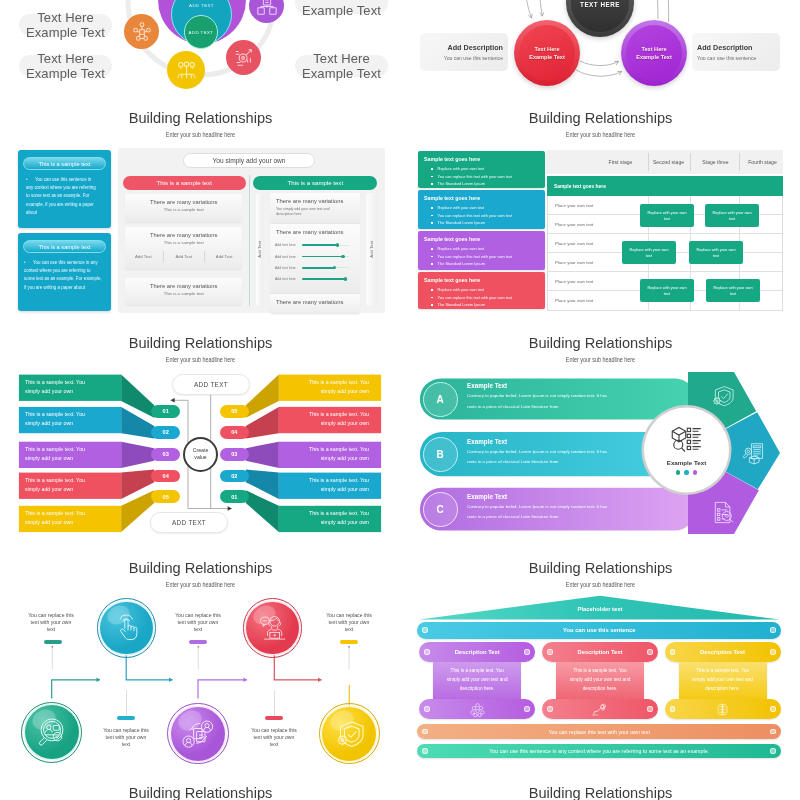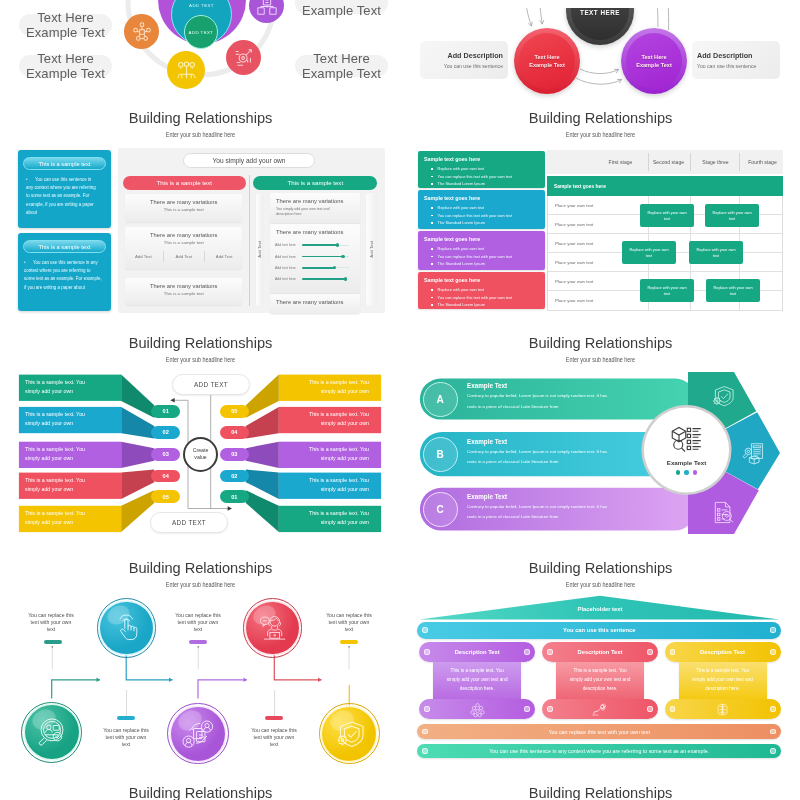--- a/index.html
+++ b/index.html
@@ -184,21 +184,21 @@
       <svg width="22" height="22" viewBox="0 0 24 24" fill="none" stroke="#edd2fa" stroke-width="1.1">
         <rect x="8" y="3" width="8" height="8" rx="0.6"></rect>
         <path d="M10.3 5.4h3.4M10.3 8.2h3.4"></path>
         <rect x="2" y="14" width="7" height="7" rx="0.6"></rect>
         <rect x="15" y="14" width="7" height="7" rx="0.6"></rect>
         <path d="M12 11v3M5.5 14v-1.5h13V14"></path>
       </svg>
     </div>
   </div>
 
-  <div class="slide" style="left:400px;top:8px;width:400px;height:100px">
+  <div class="slide" style="left:400px;top:0px;width:400px;height:100px">
     <svg width="400" height="100" viewBox="0 0 400 100">
       <defs>
           <marker id="ah2" markerWidth="7" markerHeight="7" refX="4.6" refY="3.5" orient="auto">
             <path d="M0.4 1.1 L4.8 3.5 L0.4 5.9" fill="none" stroke="#9a9a9a" stroke-width="0.75"></path>
           </marker>
         </defs>
       <g fill="none" stroke="#b0b0b0" stroke-width="0.9" marker-end="url(#ah2)">
         <path d="M126 -22 C 124 -6, 128 8, 131.5 18"></path>
         <path d="M139.5 -22 C 138.5 -6, 141 6, 142.2 16"></path>
         <path d="M180 61 C 192 67, 208 67, 218.5 61.5"></path>

